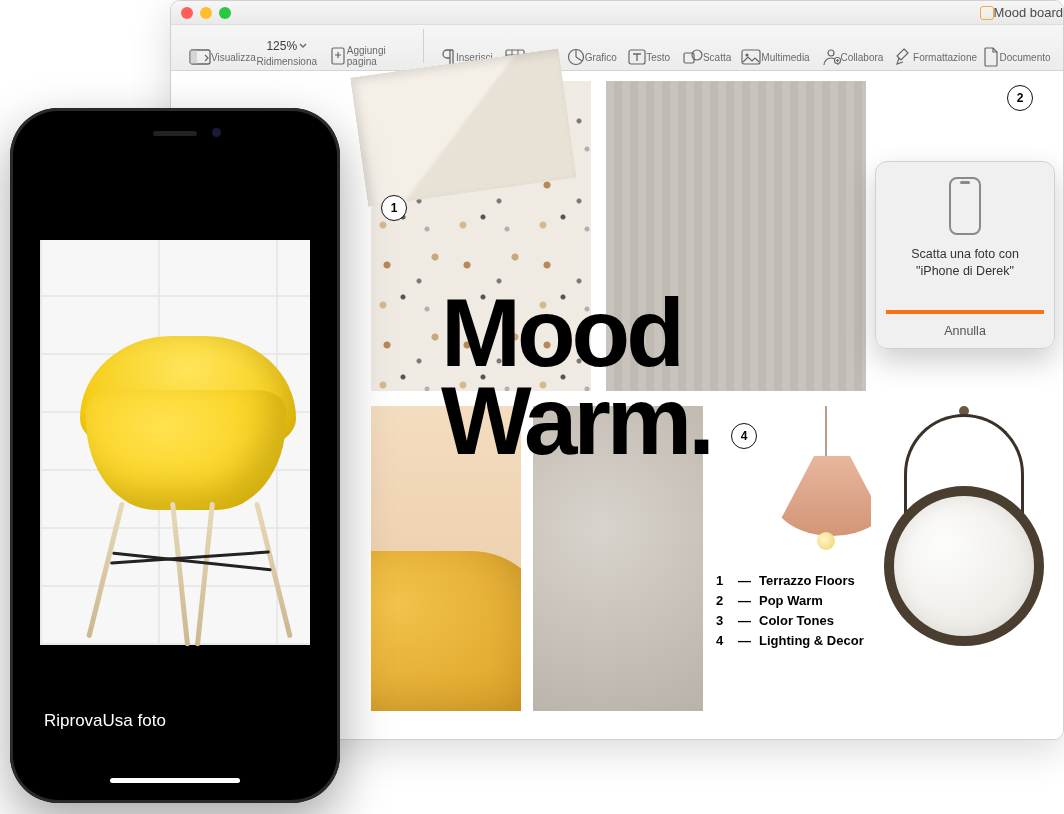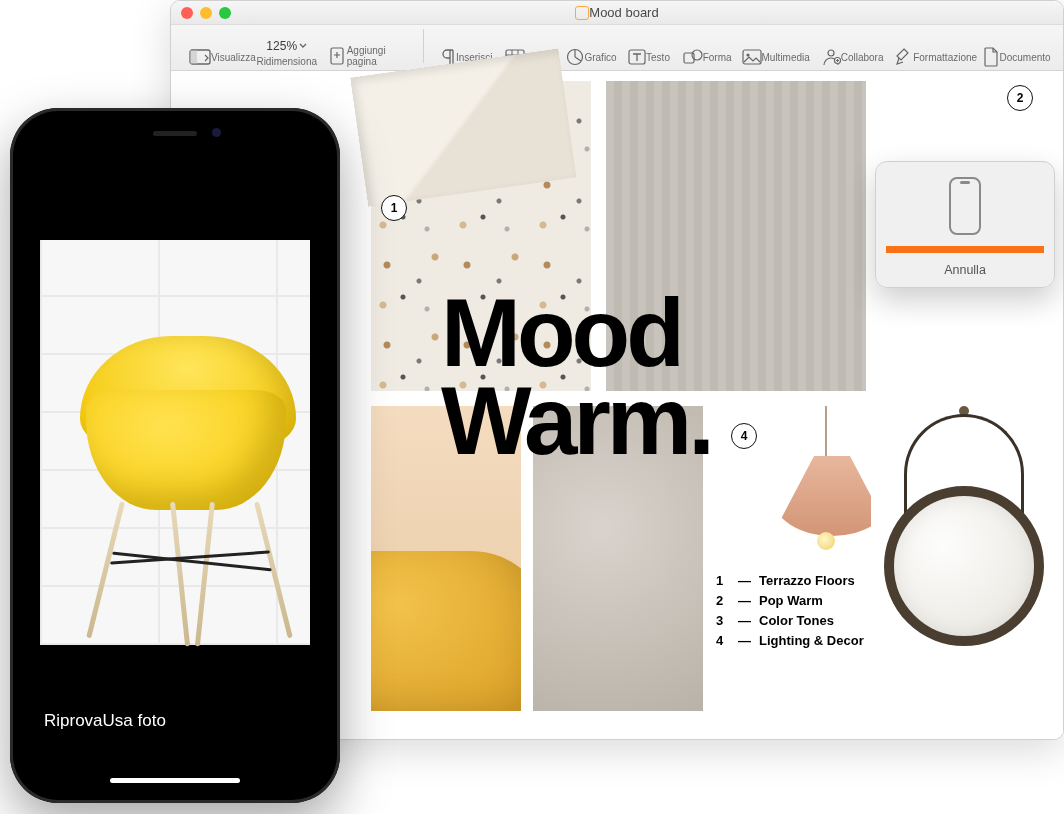--- a/index.html
+++ b/index.html
@@ -28,21 +28,21 @@
     display: flex; align-items: center;
     padding: 0 10px;
     background: linear-gradient(#f6f6f6,#e9e9e9);
     border-bottom: 1px solid #dcdcdc;
   }
   .traffic { display:flex; gap:7px; }
   .dot { width:12px; height:12px; border-radius:50%; }
   .dot.red{background:#ff5f57;} .dot.yel{background:#ffbd2e;} .dot.grn{background:#28c840;}
   .title-wrap {
     position:absolute; left:0; right:0;
-    display:flex; justify-content:center; align-items:center; gap:0;
+    display:flex; justify-content:flex-end; align-items:center; gap:0;
     pointer-events:none;
     font-size:13px; color:#4a4a4a; font-weight:500;
   }
   .title-icon{ width:14px;height:14px;border:1.5px solid #f6a941;border-radius:3px;display:inline-block;}
 
   .toolbar {
     height: 46px;
     background: linear-gradient(#f6f6f6,#ececec);
     border-bottom:1px solid #d4d4d4;
     display:flex; align-items:flex-end;
@@ -165,22 +165,22 @@
     background:rgba(240,240,240,.98);
     border:1px solid #d0d0d0; border-radius:12px;
     box-shadow:0 12px 30px rgba(0,0,0,.2);
     padding:14px 10px 0 10px;
     display:flex; flex-direction:column; align-items:center;
     font-size:12.5px; color:#333; text-align:center;
   }
   .popover .phone-ic{ margin-bottom:10px; color:#7a7a7a;}
   .popover .msg{ line-height:1.35; margin-bottom:10px;}
   .popover .cancel{
-    width:100%; border-top:7px solid #f97316;
-    padding:10px 0; color:#555; cursor:pointer;
+    width:100%; border-top:4px solid #f97316;
+    padding:10px 0; color:#555; cursor:pointer;margin-top:20px;
   }
 
   
   .iphone {
     position:absolute; left:10px; top:108px;
     width:330px; height:695px;
     background:#000; border-radius:48px;
     box-shadow: 0 20px 50px rgba(0,0,0,.35), inset 0 0 0 3px #2a2a2a;
     padding:12px;
   }
@@ -327,21 +327,21 @@
       </span>
       <span>Testo</span>
     </div>
     <div class="tb-btn">
       <span class="ic">
         <svg width="20" height="16" viewBox="0 0 20 16">
             <rect x="1" y="4" width="10" height="10" rx="1.5" fill="none" stroke="#666" stroke-width="1.2"></rect>
             <circle cx="14" cy="6" r="5" fill="none" stroke="#666" stroke-width="1.2"></circle>
           </svg>
       </span>
-      <span>Forma</span>
+      <span>Scatta</span>
     </div>
     <div class="tb-btn">
       <span class="ic">
         <svg width="20" height="16" viewBox="0 0 20 16">
             <rect x="1" y="1" width="18" height="14" rx="2" fill="none" stroke="#666" stroke-width="1.2"></rect>
             <circle cx="6" cy="6" r="1.6" fill="#666"></circle>
             <path d="M2 13l5-5 4 4 3-3 4 4" fill="none" stroke="#666" stroke-width="1.2"></path>
           </svg>
       </span>
       <span>Multimedia</span>
@@ -442,20 +442,24 @@
       </div>
     </div>
 
     <div class="popover">
       <div class="phone-ic">
         <svg width="36" height="60" viewBox="0 0 36 60">
             <rect x="3" y="2" width="30" height="56" rx="7" fill="none" stroke="#8a8a8a" stroke-width="2"></rect>
             <rect x="13" y="5" width="10" height="3" rx="1.5" fill="#8a8a8a"></rect>
           </svg>
       </div>
+      <div class="msg">
+        <div>Scatta una foto con</div>
+        <div>"iPhone di Derek"</div>
+      </div>
       <div class="cancel">Annulla</div>
     </div>
   </div>
 </div>
 
 <div class="iphone">
   <div class="screen">
     <div class="notch">
       <div class="speaker"></div>
       <div class="cam"></div>

